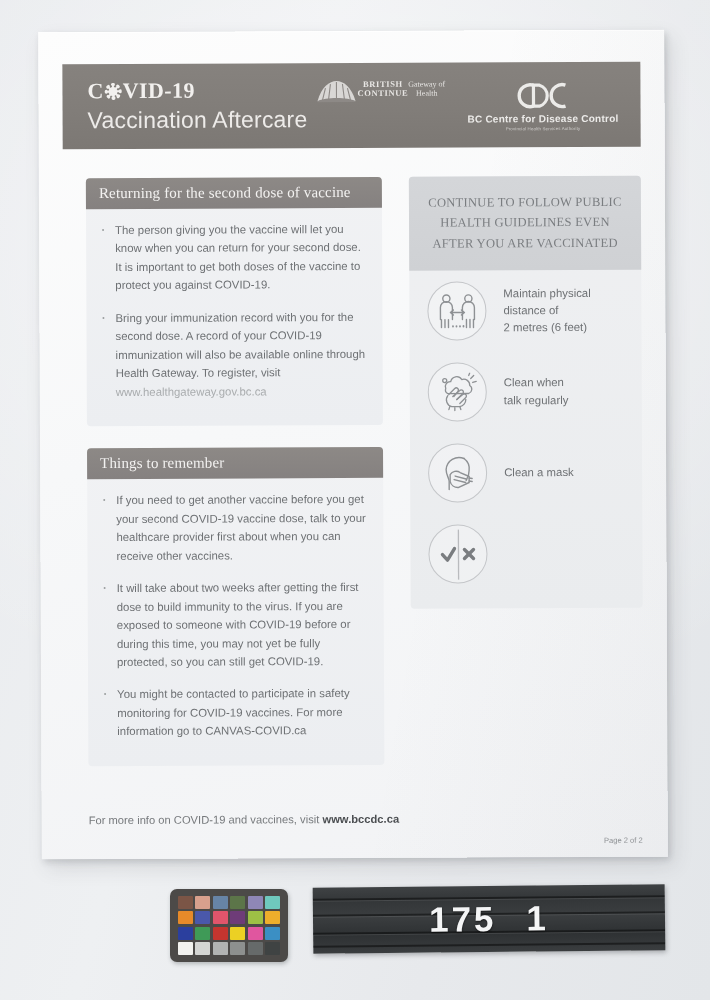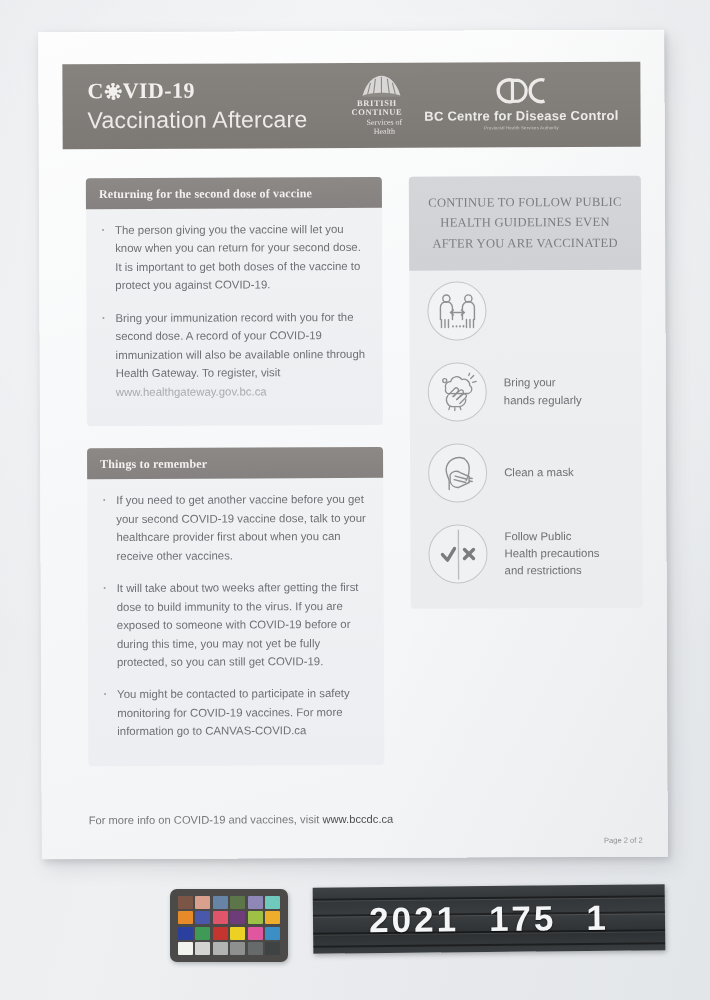--- a/index.html
+++ b/index.html
@@ -66,35 +66,35 @@
     content:"";position:absolute;left:-1px;top:5.5px;width:3.5px;height:3.5px;
     border-radius:50%;background:#f2f0ee;
   }
   .hdr-line2{
     font-family:"Liberation Sans", sans-serif;
     font-size:23px;font-weight:400;letter-spacing:.2px;margin-top:3px;color:#edebe9;
   }
   .hdr-logos{
     margin-left:auto;margin-right:22px;display:flex;align-items:flex-start;gap:22px;
   }
-  .bclogo{display:flex;flex-direction:column;align-items:flex-end;color:#e8e6e4;}
+  .bclogo{display:flex;flex-direction:row;align-items:flex-start;color:#e8e6e4;}
   .bc-crest{width:42px;height:24px;position:relative;overflow:hidden;}
   .bc-crest svg{display:block;}
   .bc-name{
     font-family:"Liberation Serif", serif;font-size:8.5px;font-weight:700;
     letter-spacing:.6px;line-height:1.08;text-align:center;margin-top:1px;
   }
   .bc-sub{
     font-family:"Liberation Serif", serif;font-size:8px;line-height:1.12;
     text-align:center;margin-top:2px;color:#e3e1df;
   }
   .cdclogo{display:flex;flex-direction:column;align-items:center;color:#ecebe9;margin-top:4px;}
   .cdc-mark{height:27px;display:flex;align-items:center;}
   .cdc-name{
-    font-family:"Liberation Sans", sans-serif;font-size:13px;font-weight:700;
+    font-family:"Liberation Sans", sans-serif;font-size:10px;font-weight:700;
     letter-spacing:.25px;margin-top:4px;white-space:nowrap;
   }
   .cdc-sub{
     font-size:4.4px;letter-spacing:.15px;margin-top:2px;color:#cfcdcb;white-space:nowrap;
   }
 
   
   .cols{position:absolute;left:24px;top:140px;width:578px;}
   .col-left{position:absolute;left:23px;top:6px;width:296px;}
   .col-right{position:absolute;left:346px;top:6px;width:232px;}
@@ -103,21 +103,21 @@
     background:linear-gradient(180deg,#f1f2f4 0%,#eceef1 100%);
     border-radius:4px;margin-bottom:22px;padding-bottom:9px;
   }
   .card-head{
     background:linear-gradient(180deg,#8d8986 0%,#858180 100%);
     border-radius:4px 4px 0 0;
     padding:6px 13px 7px;
   }
   .card-head span{
     font-family:"Liberation Serif", serif;
-    font-size:12px;font-weight:700;color:#f3f2f1;letter-spacing:.15px;
+    font-size:15px;font-weight:400;color:#f3f2f1;letter-spacing:.15px;
   }
   ul.bullets{list-style:none;margin:0;padding:12px 16px 2px 13px;}
   ul.bullets li{
     position:relative;padding-left:16px;margin-bottom:14px;
     font-size:11.4px;line-height:1.62;color:#6e7174;
   }
   ul.bullets li:before{
     content:"";position:absolute;left:3px;top:8px;width:2px;height:2px;
     background:#9b9e9f;border-radius:50%;
   }
@@ -147,21 +147,21 @@
   }
   .guide-txt{
     font-size:11.4px;line-height:1.52;color:#6e7174;
   }
 
   
   .footer{
     position:absolute;left:47px;top:782px;width:556px;
   }
   .foot-line{font-size:11.2px;color:#76797c;}
-  .foot-line b{color:#4b4e51;font-weight:400;margin-top:23px;}
+  .foot-line b{color:#4b4e51;font-weight:700;margin-top:23px;}
   .page-no{
     position:absolute;right:2px;top:24px;font-size:7.6px;color:#8e9194;
   }
 
   
   .checker{
     position:absolute;left:170px;top:889px;width:118px;height:73px;
     background:#4c4a48;border-radius:7px;
     box-shadow:1px 2px 4px rgba(50,55,60,.3);
     padding:7px 8px;box-sizing:border-box;
@@ -223,21 +223,21 @@
             <path d="M2 22 C6 8, 14 2, 21 2 C28 2, 36 8, 40 22 Z" fill="#d9d7d5"></path>
             <path d="M21 3 L21 21 M15 5 L13 21 M27 5 L29 21 M10 9 L7 21 M32 9 L35 21" stroke="#8d8986" stroke-width="1.1" fill="none"></path>
             <path d="M2 22 C10 18, 32 18, 40 22 L40 23 L2 23 Z" fill="#8d8986"></path>
           </svg>
         </div>
         <div class="bc-name">
           <span>BRITISH</span><br>
           <span>CONTINUE</span>
         </div>
         <div class="bc-sub">
-          <span>Services of</span><br>
+          <span>Gateway of</span><br>
           <span>Health</span>
         </div>
       </div>
 
       <div class="cdclogo">
         <div class="cdc-mark">
           <svg width="58" height="27" viewBox="0 0 58 27">
             <path d="M20 3 A11 11 0 1 0 20 24" stroke="#ecebe9" stroke-width="3.4" fill="none"></path>
             <path d="M20 3 L26 3 A11 11 0 0 1 26 24 L20 24 Z" stroke="#ecebe9" stroke-width="3.2" fill="none"></path>
             <path d="M52 3 A11 11 0 1 0 52 24" stroke="#ecebe9" stroke-width="3.4" fill="none"></path>
@@ -295,40 +295,45 @@
                   <circle cx="33" cy="7" r="3.6"></circle>
                 <path d="M5 28 L5 16 A6 6 0 0 1 17 16 L17 28"></path>
                 <path d="M27 28 L27 16 A6 6 0 0 1 39 16 L39 28"></path>
                 <path d="M15 21 L29 21 M15 21 L18 18.5 M15 21 L18 23.5 M29 21 L26 18.5 M29 21 L26 23.5"></path>
                 <path d="M6 28 L6 36 M9.5 28 L9.5 36 M13 28 L13 36"></path>
                 <path d="M31 28 L31 36 M34.5 28 L34.5 36 M38 28 L38 36"></path>
                 <path d="M17.5 34.5 L17.5 35 M21 34.5 L21 35 M24.5 34.5 L24.5 35 M28 34.5 L28 35" stroke-width="1.8"></path>
               </g>
             </svg>
           </div>
+          <div class="guide-txt">
+            <div>Maintain physical</div>
+            <div>distance of</div>
+            <div>2 metres (6 feet)</div>
+          </div>
         </div>
 
         <div class="guide">
           <div class="circ">
             <svg width="44" height="40" viewBox="0 0 44 40">
               <g stroke="#8e9194" stroke-width="1.3" fill="none" stroke-linecap="round" stroke-linejoin="round">
                 <path d="M10 16 A5 5 0 0 1 15 9 A6 6 0 0 1 26 7 A6 6 0 0 1 34 13 A4.5 4.5 0 0 1 33 21 L12 21 A4 4 0 0 1 10 16 Z"></path>
                 <circle cx="9" cy="8" r="2"></circle>
                 <path d="M35 6 L38 3 M37 10 L40.5 9 M33 3 L34 0.5"></path>
                 <path d="M13 22 L19 16 A2 2 0 0 1 22 19 L18 24"></path>
                 <path d="M17 24 L24 18 A2 2 0 0 1 27 21 L21 27"></path>
                 <path d="M21 27 L27 22 A2 2 0 0 1 30 25 L24 31"></path>
                 <path d="M12 23 A7 7 0 0 0 16 34 L24 34 A7 7 0 0 0 30 27"></path>
                 <path d="M14 34 L13 37 M19 35 L19 38 M24 34 L25 37"></path>
               </g>
             </svg>
           </div>
           <div class="guide-txt">
-            <div>Bring your</div>
-            <div>hands regularly</div>
+            <div>Clean when</div>
+            <div>talk regularly</div>
           </div>
         </div>
 
         <div class="guide">
           <div class="circ">
             <svg width="44" height="40" viewBox="0 0 44 40">
               <g stroke="#8e9194" stroke-width="1.4" fill="none" stroke-linecap="round" stroke-linejoin="round">
                 <path d="M28 5 A13 13 0 0 0 10 16 C10 22, 13 24, 13 28 L13 36"></path>
                 <path d="M28 5 A13 13 0 0 1 33 17 C33 22, 31 25, 30 27"></path>
                 <path d="M14 21 A7 7 0 0 1 24 19 L33 23 L33 29 L22 34 A8 8 0 0 1 14 28 Z"></path>
@@ -345,25 +350,20 @@
         <div class="guide">
           <div class="circ">
             <svg width="50" height="50" viewBox="0 0 50 50">
               <line x1="25" y1="-2" x2="25" y2="52" stroke="#b9bbbe" stroke-width="1.3"></line>
               <path d="M9 25 L14 30.5 L21 19" stroke="#7a7d80" stroke-width="3.4" fill="none" stroke-linecap="round" stroke-linejoin="round"></path>
               <g stroke="#7a7d80" stroke-width="3.4" stroke-linecap="round">
                 <line x1="31" y1="20" x2="40" y2="29"></line>
                 <line x1="40" y1="20" x2="31" y2="29"></line>
               </g>
             </svg>
-          </div>
-          <div class="guide-txt">
-            <div>Follow Public</div>
-            <div>Health precautions</div>
-            <div>and restrictions</div>
           </div>
         </div>
 
       </div>
     </div>
   </div>
 
   <div class="footer">
     <div class="foot-line">
       <span>For more info on COVID-19 and vaccines, visit </span><b>www.bccdc.ca</b>
@@ -401,17 +401,16 @@
 
 <div class="placard">
   <div class="groove" style="top:11px"></div>
     <div class="ghi" style="top:13px"></div>
   <div class="groove" style="top:27px"></div>
     <div class="ghi" style="top:29px"></div>
   <div class="groove" style="top:45px"></div>
     <div class="ghi" style="top:47px"></div>
   <div class="groove" style="top:58px"></div>
   <div class="digits">
-    <span>2021</span>
     <span>175</span>
     <span>1</span>
   </div>
 </div>
 
 </body></html>

